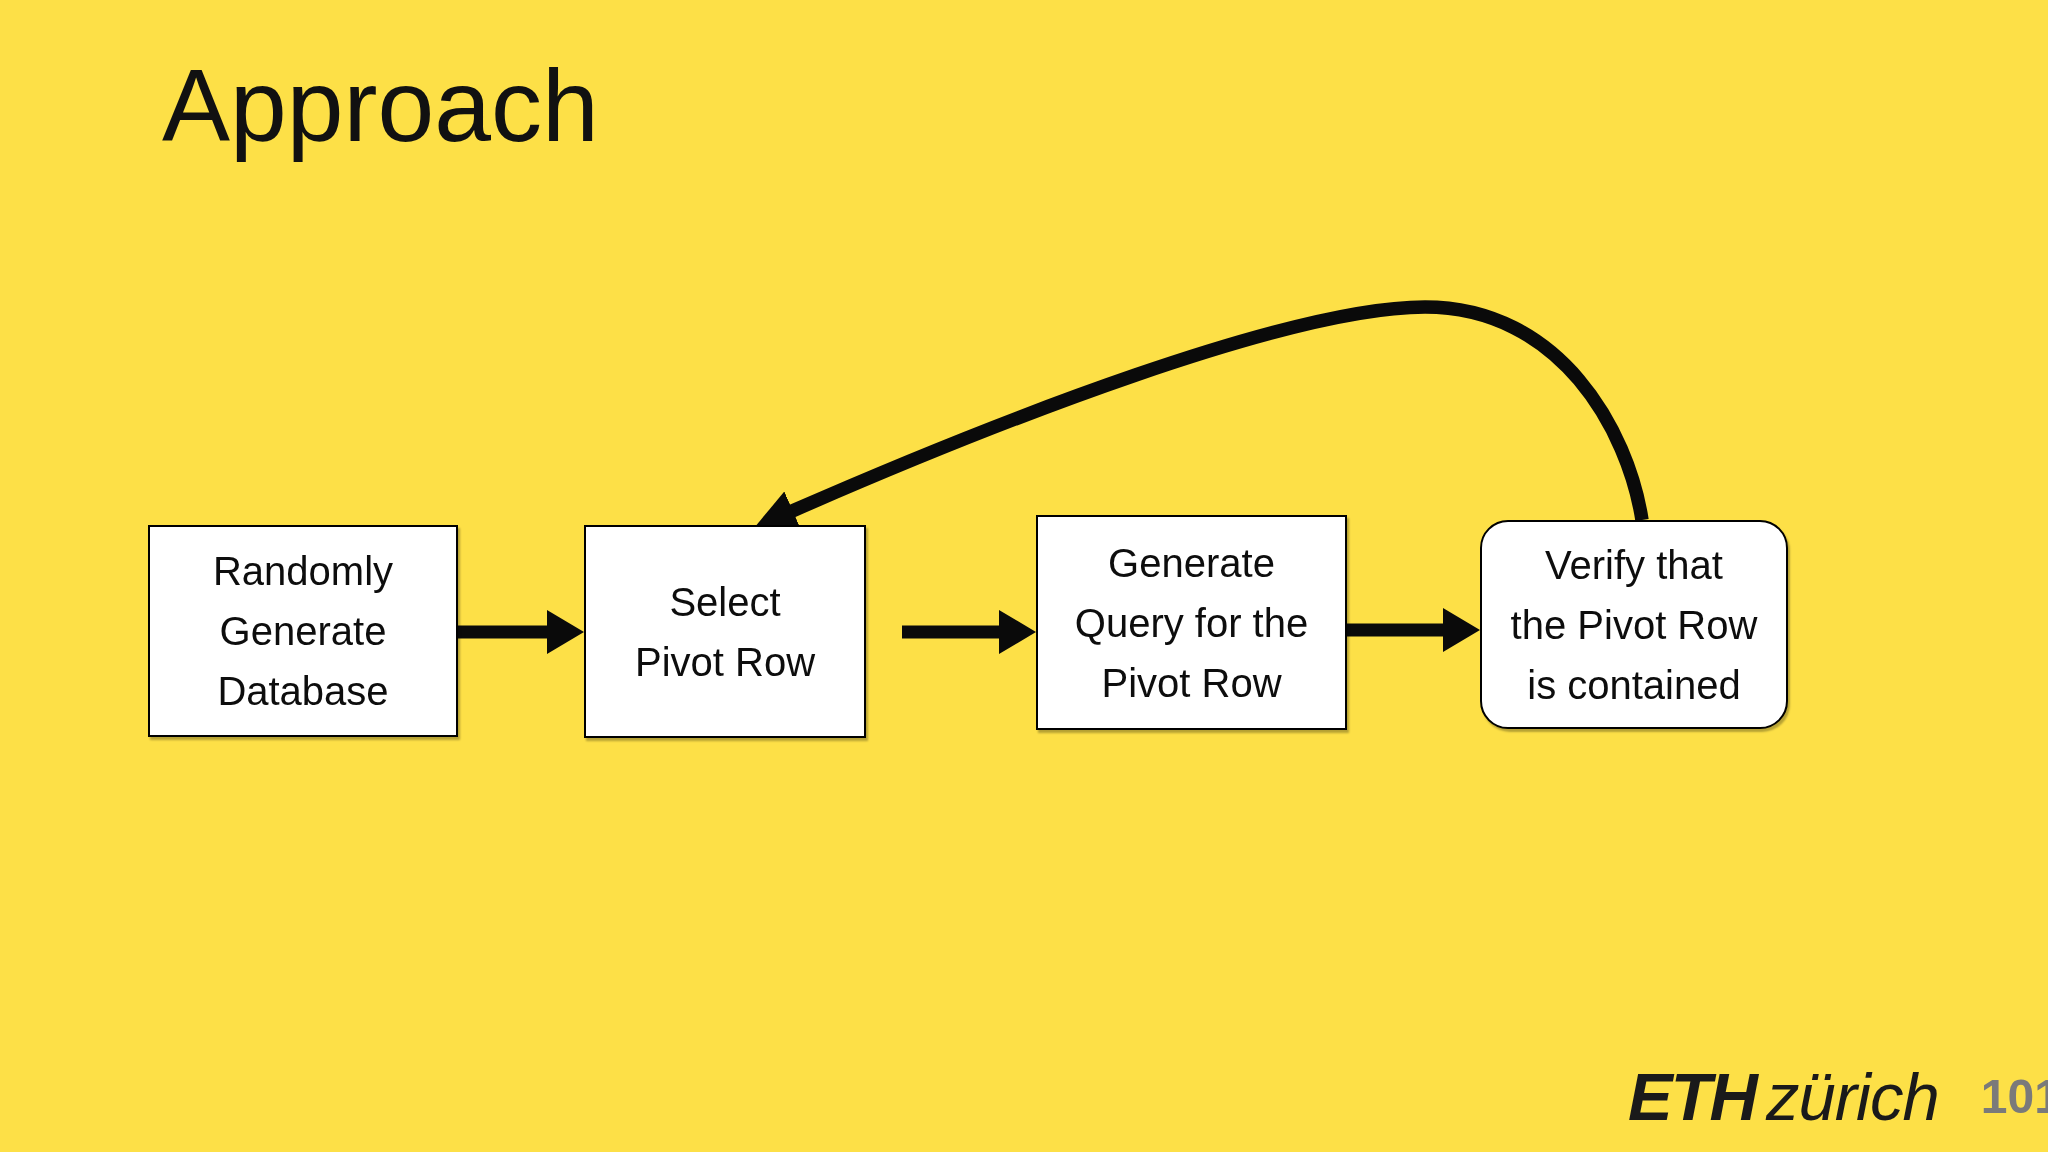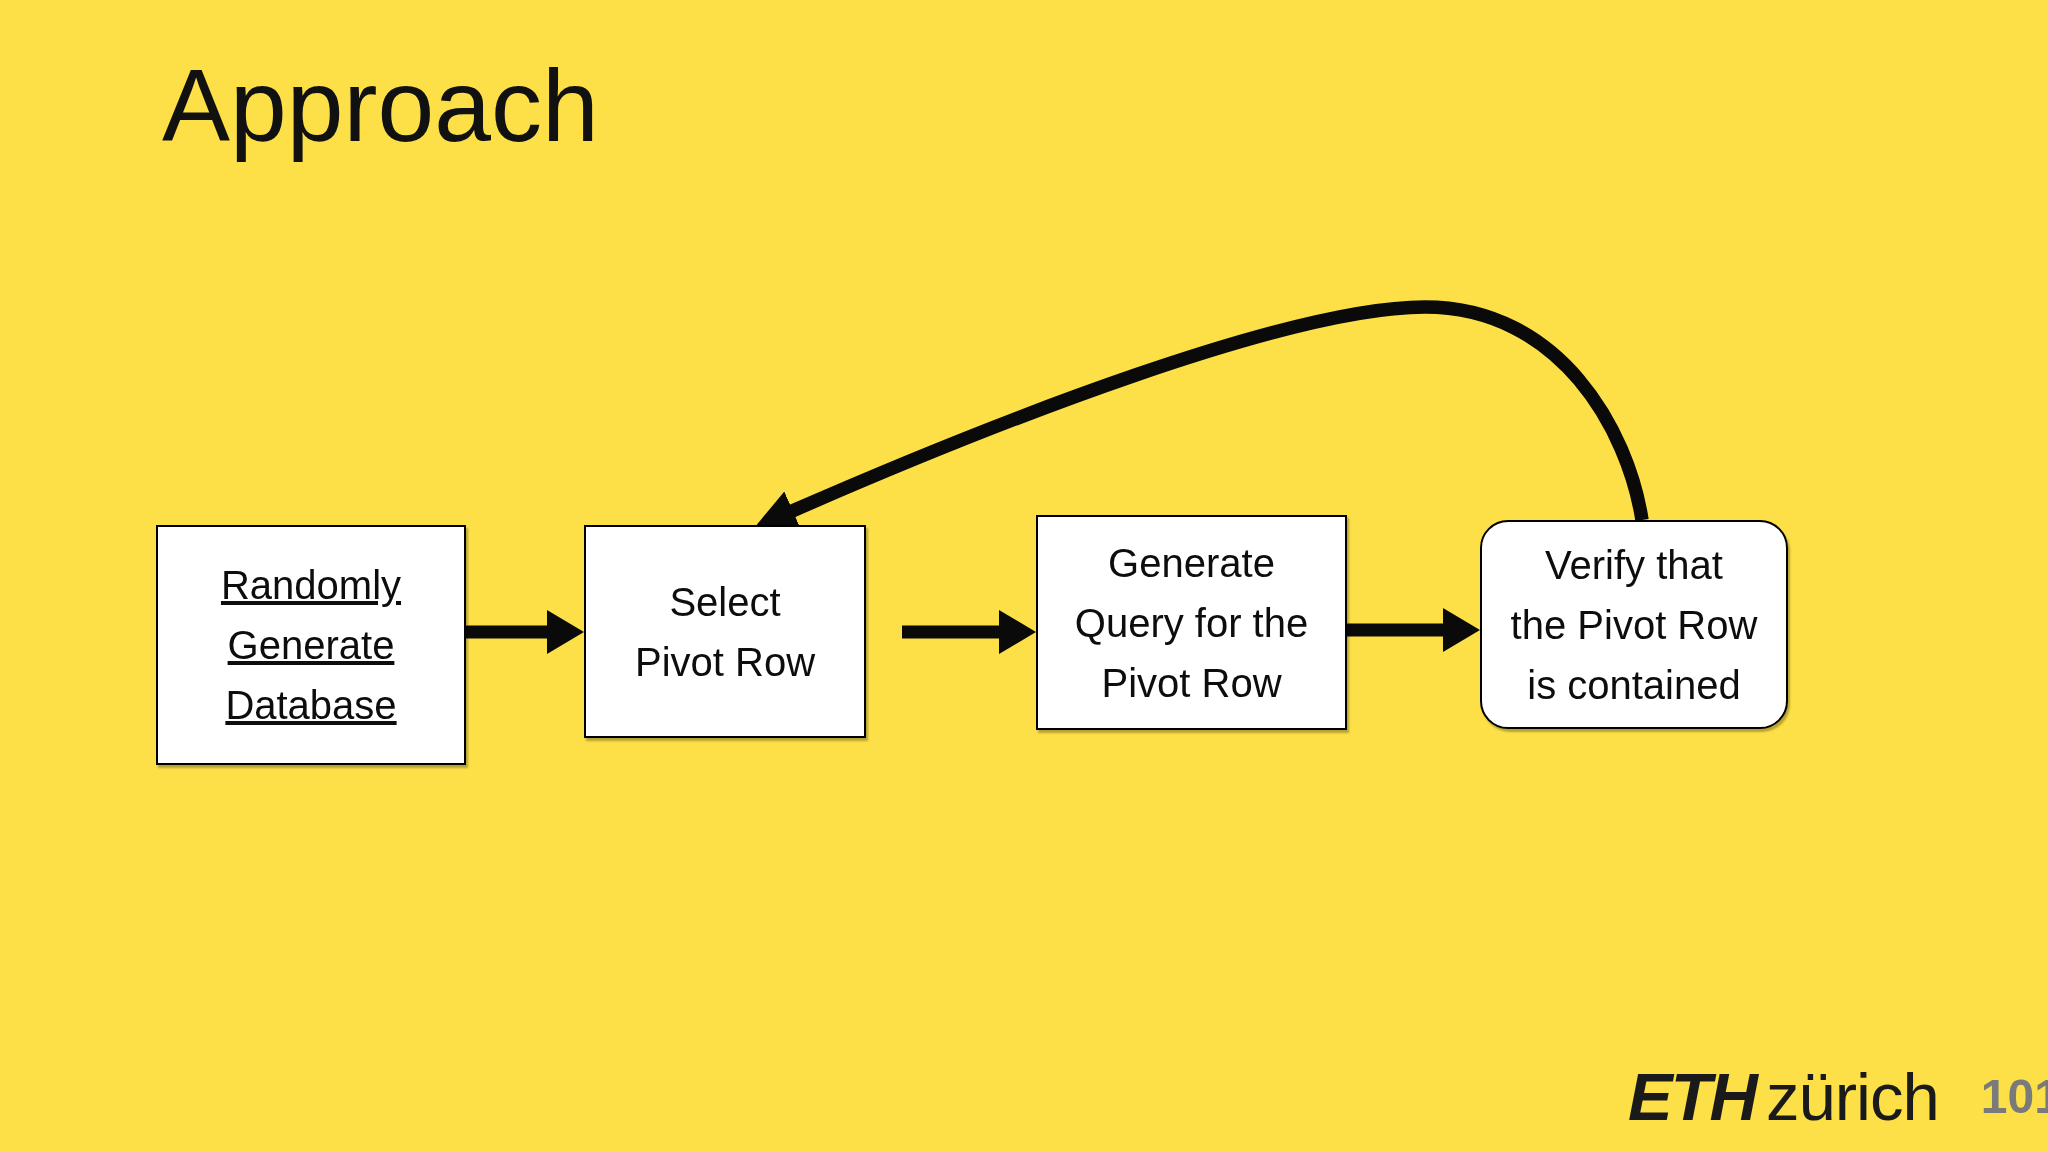--- a/index.html
+++ b/index.html
@@ -43,41 +43,42 @@
     align-items: center;
     justify-content: center;
     text-align: center;
     font-size: 40px;
     line-height: 60px;
     color: #0d0d0d;
   }
   .flow-box .label {
     white-space: pre-line;
   }
-  .box-1 { left: 156px; top: 525px; width: 310px; height: 240px; text-decoration: underline; }
+  .box-1 { left: 148px; top: 525px; width: 310px; height: 212px; }
   .box-2 { left: 584px; top: 525px; width: 282px; height: 213px; }
   .box-3 { left: 1036px; top: 515px; width: 311px; height: 215px; }
   .box-4 { left: 1480px; top: 520px; width: 308px; height: 209px; border-radius: 28px; }
   .footer-logo {
     position: absolute;
     left: 1628px;
     top: 1058px;
     display: flex;
     align-items: center;
     white-space: nowrap;
   }
   .logo-eth {
     font-size: 67px;
     font-style: italic;
     font-weight: 900;
     letter-spacing: -2px;
     color: #1a1a1a;
   }
   .logo-city {
     font-size: 67px;
+    font-style: italic;
     font-weight: 400;
     margin-left: 10px;
     letter-spacing: -1px;
     color: #1a1a1a;
   }
   .page-number {
     font-size: 48px;
     color: #7a7a7a;
     margin-left: 42px;
     font-style: normal;

